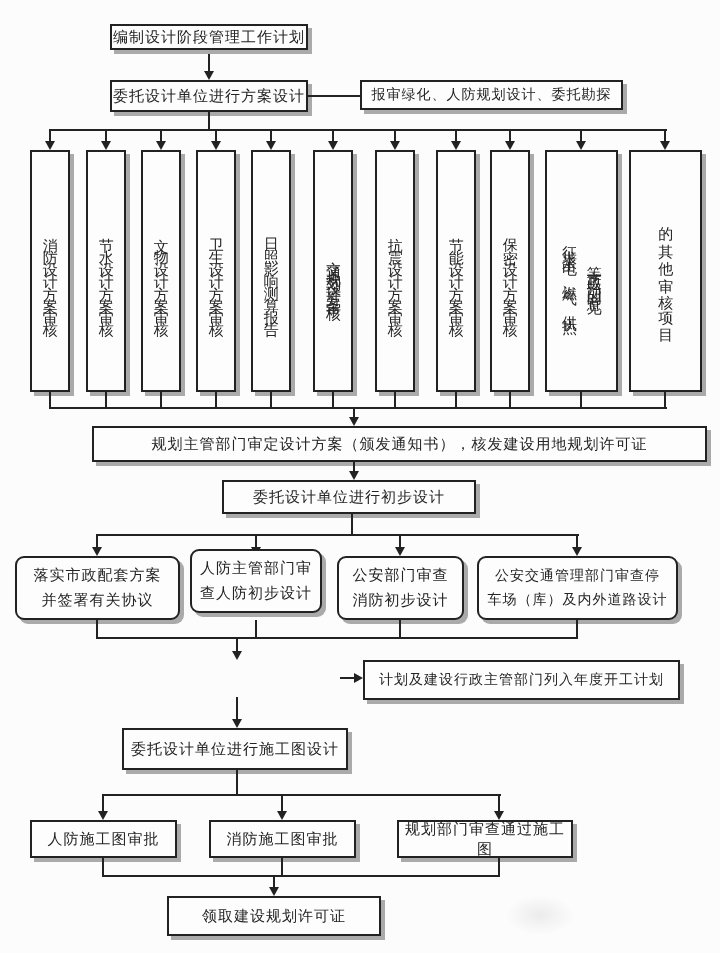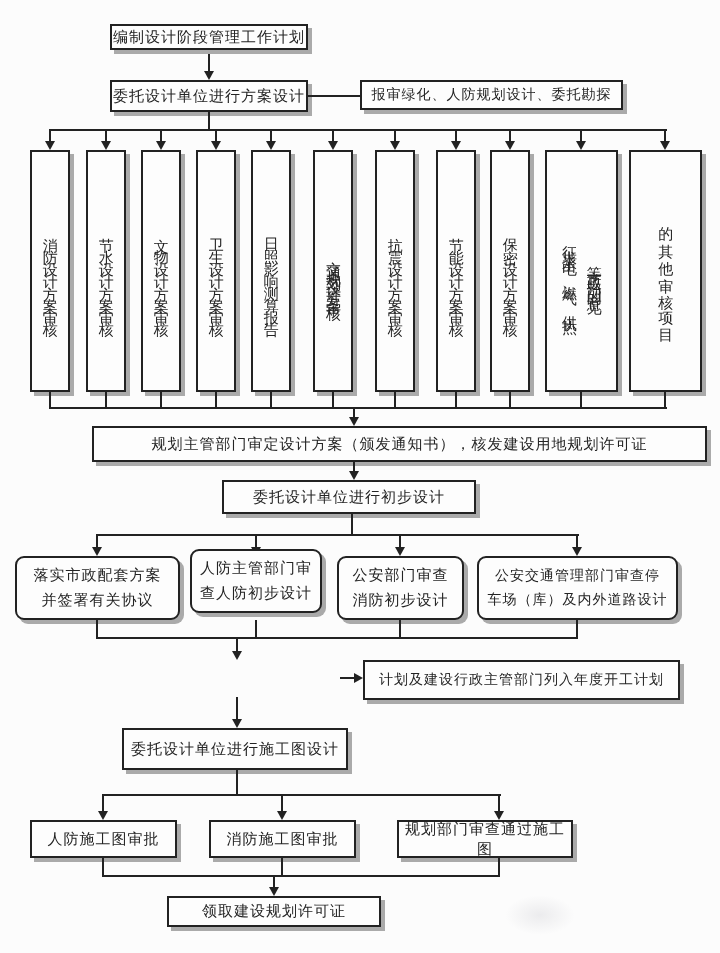--- a/index.html
+++ b/index.html
@@ -169,16 +169,16 @@
   <div class="node" style="left:209px;top:820px;width:147px;height:38px">消防施工图审批</div>
   <div class="node" style="left:397px;top:820px;width:176px;height:38px">规划部门审查通过施工图</div>
 
   <div class="vl" style="left:102px;top:858px;height:19px"></div>
   <div class="vl" style="left:281px;top:858px;height:19px"></div>
   <div class="vl" style="left:498px;top:858px;height:19px"></div>
   <div class="hl" style="left:102px;top:875px;width:398px"></div>
   <div class="vl" style="left:273px;top:875px;height:13px"></div>
   <div class="arr-d" style="left:269px;top:887px"></div>
 
-  <div class="node" style="left:167px;top:896px;width:214px;height:31px">领取建设规划许可证</div>
+  <div class="node" style="left:167px;top:896px;width:214px;height:40px">领取建设规划许可证</div>
 
   <div class="smudge"></div>
 </div>
 
 </body></html>

